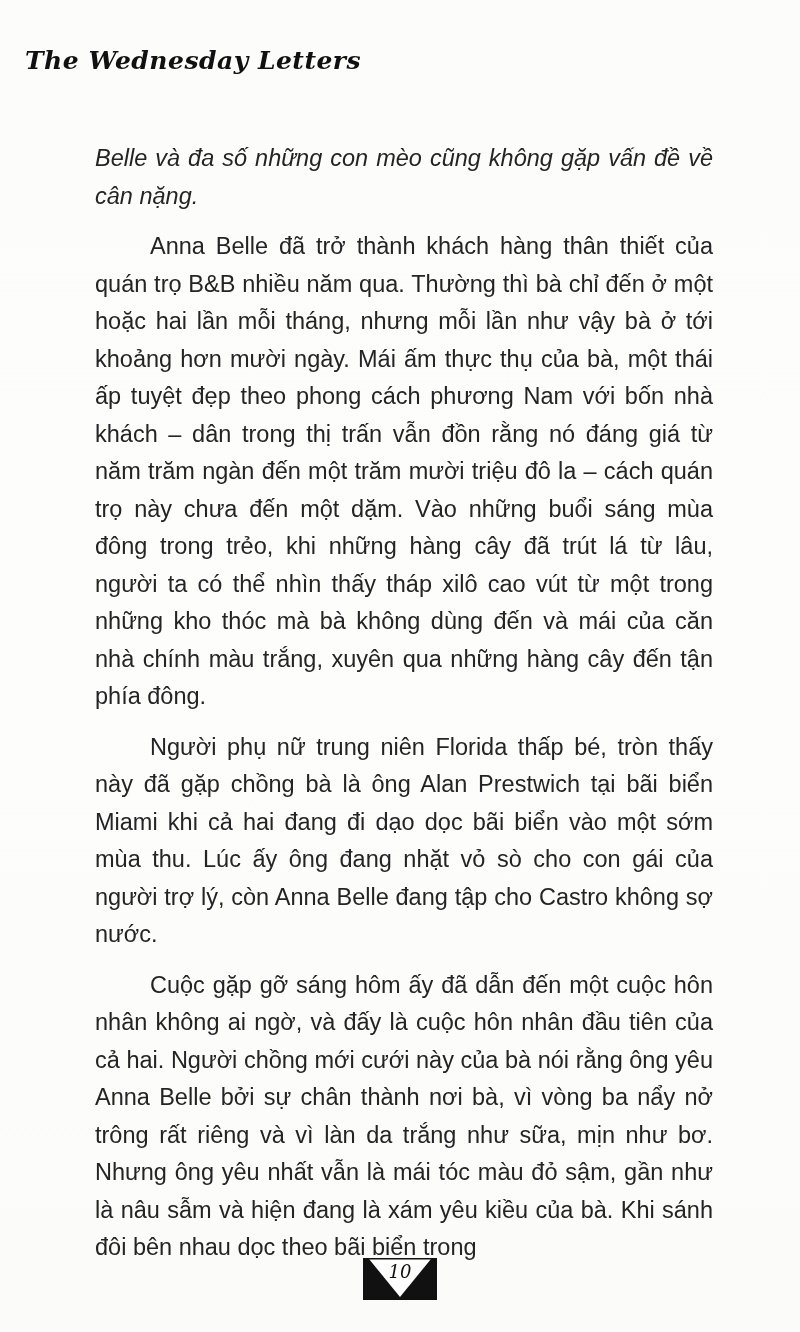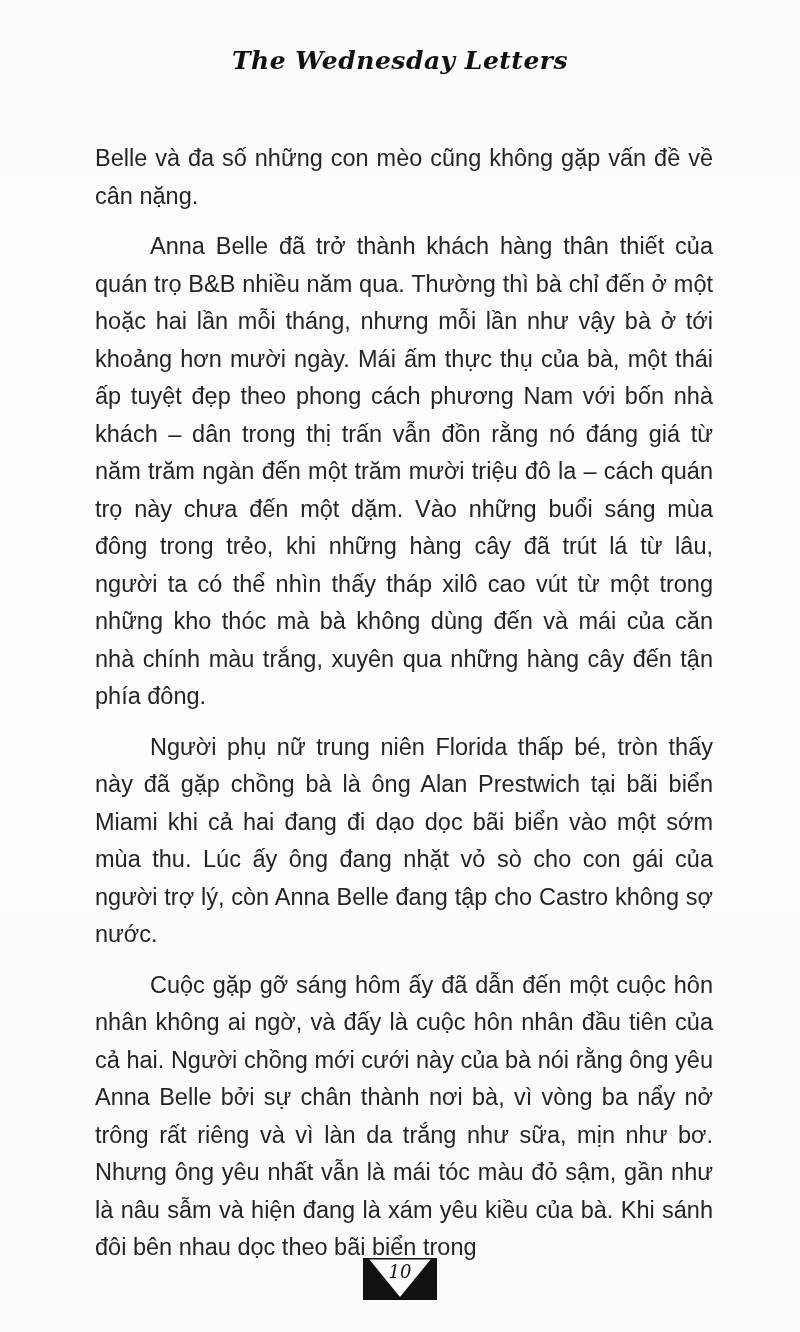--- a/index.html
+++ b/index.html
@@ -12,44 +12,45 @@
     overflow: hidden;
   }
   .page {
     position: relative;
     width: 800px;
     height: 1332px;
     background: linear-gradient(180deg, #fcfcfa 0%, #fdfdfc 50%, #fbfbf9 100%);
   }
   .running-head {
     padding-top: 46px;
-    text-align: center;
     font-family: "DejaVu Serif", serif;
     font-style: italic;
     font-weight: 700;
     font-size: 25px;
     letter-spacing: 0.5px;
     color: #111;
+    padding-left: 25px;
   }
   .body-text {
     position: absolute;
     left: 95px;
     top: 140px;
     width: 618px;
     font-size: 23.5px;
     line-height: 37.5px;
     text-align: justify;
     color: #242424;
   }
   .body-text p {
     margin: 0 0 13px 0;
     text-indent: 55px;
   }
   .body-text p:first-child {
     text-indent: 0;
+    font-style: italic;
   }
   .footer {
     position: absolute;
     left: 0;
     right: 0;
     top: 1258px;
     display: flex;
     justify-content: center;
   }
   .envelope {

